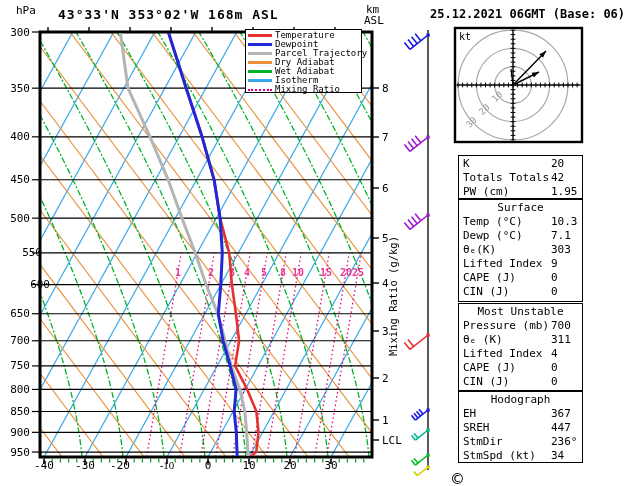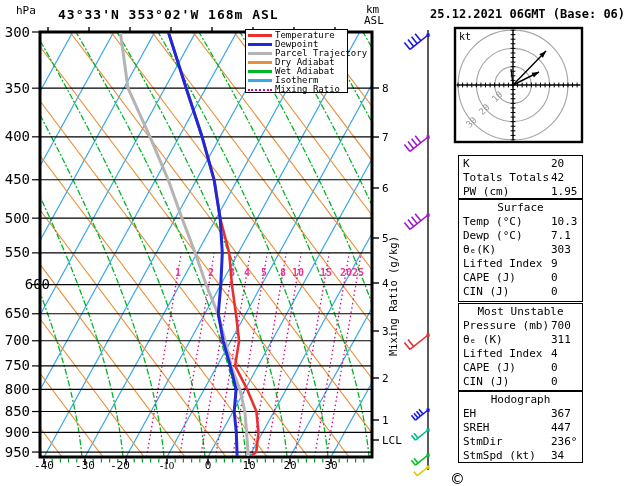--- a/index.html
+++ b/index.html
@@ -8,31 +8,31 @@
   .abs{position:absolute;}
   #station-title{left:58px;top:7px;font-size:13px;font-weight:bold;letter-spacing:1px;}
   #hpa-label{left:16px;top:4px;font-size:11px;}
   #km-label{left:366px;top:3px;font-size:11px;}
   #asl-label{left:364px;top:14px;font-size:11px;}
   #datetime-title{left:430px;top:7px;font-size:12px;font-weight:bold;}
   #xaxis-label{left:117px;top:471px;font-size:12px;letter-spacing:1px;}
   #mixr-label{left:387px;top:236px;font-size:10.5px;writing-mode:vertical-rl;transform:rotate(180deg);}
   #kt-label{left:459px;top:31px;font-size:10px;}
   #copyright{left:452px;top:468px;font-size:18px;font-weight:normal;}
-  #legend{left:245px;top:29px;width:103px;height:64px;background:#fff;border:1.5px solid #000;
+  #legend{left:245px;top:29px;width:117px;height:64px;background:#fff;border:1.5px solid #000;
           box-sizing:border-box;padding:1px 0 0 2px;}
   .legend-row{height:9px;display:flex;align-items:center;}
   .legend-line{width:24px;height:0;margin-right:3px;flex:0 0 auto;}
   .legend-text{font-size:9px;line-height:9px;white-space:nowrap;}
   .tbox{position:absolute;left:458px;width:125px;border:1.5px solid #000;box-sizing:border-box;
         background:#fff;padding-top:1px;}
   .trow{position:relative;height:14px;font-size:11px;line-height:14px;padding-left:4px;white-space:nowrap;}
   .trow .val{position:absolute;left:92px;top:0;}
   .thead{height:14px;font-size:11px;line-height:14px;text-align:center;white-space:nowrap;}
-  .ptick-lbl{position:absolute;width:26px;text-align:right;font-size:14px;line-height:11px;}
+  .ptick-lbl{position:absolute;width:26px;text-align:right;font-size:11px;line-height:11px;}
   .xtick-lbl{position:absolute;width:34px;text-align:center;font-size:11px;line-height:11px;}
   .kmtick-lbl{position:absolute;font-size:11px;line-height:11px;}
 </style>
 </head>
 <body>
 
 <div id="app">
   <svg id="skewt-svg" class="abs" width="629" height="486" viewBox="0 0 629 486" style="left:0;top:0;">
       <defs>
         <clipPath id="plotclip">
@@ -395,21 +395,21 @@
 
   <div id="mixr-label" class="abs">Mixing Ratio (g/kg)</div>
   <div id="kt-label" class="abs">kt</div>
 
   <div id="axis-labels">
       <div class="ptick-lbl" style="left: 4px; top: 26.5px;">300</div>
       <div class="ptick-lbl" style="left: 4px; top: 82.6739px;">350</div>
       <div class="ptick-lbl" style="left: 4px; top: 131.334px;">400</div>
       <div class="ptick-lbl" style="left: 4px; top: 174.255px;">450</div>
       <div class="ptick-lbl" style="left: 4px; top: 212.65px;">500</div>
-      <div class="ptick-lbl" style="left: 4px; top: 247.382px; text-align: right;">550</div>
+      <div class="ptick-lbl" style="left: 16px; top: 247.382px; text-align: right;">550</div>
       <div class="ptick-lbl" style="left: 4px; top: 279.089px; margin-left: 20px;">600</div>
       <div class="ptick-lbl" style="left: 4px; top: 308.258px;">650</div>
       <div class="ptick-lbl" style="left: 4px; top: 335.263px;">700</div>
       <div class="ptick-lbl" style="left: 4px; top: 360.405px;">750</div>
       <div class="ptick-lbl" style="left: 4px; top: 383.923px;">800</div>
       <div class="ptick-lbl" style="left: 4px; top: 406.015px;">850</div>
       <div class="ptick-lbl" style="left: 4px; top: 426.845px;">900</div>
       <div class="ptick-lbl" style="left: 4px; top: 446.547px;">950</div>
       <div class="xtick-lbl" style="left: 27px; top: 460px;">-40</div>
       <div class="xtick-lbl" style="left: 68px; top: 460px;">-30</div>

